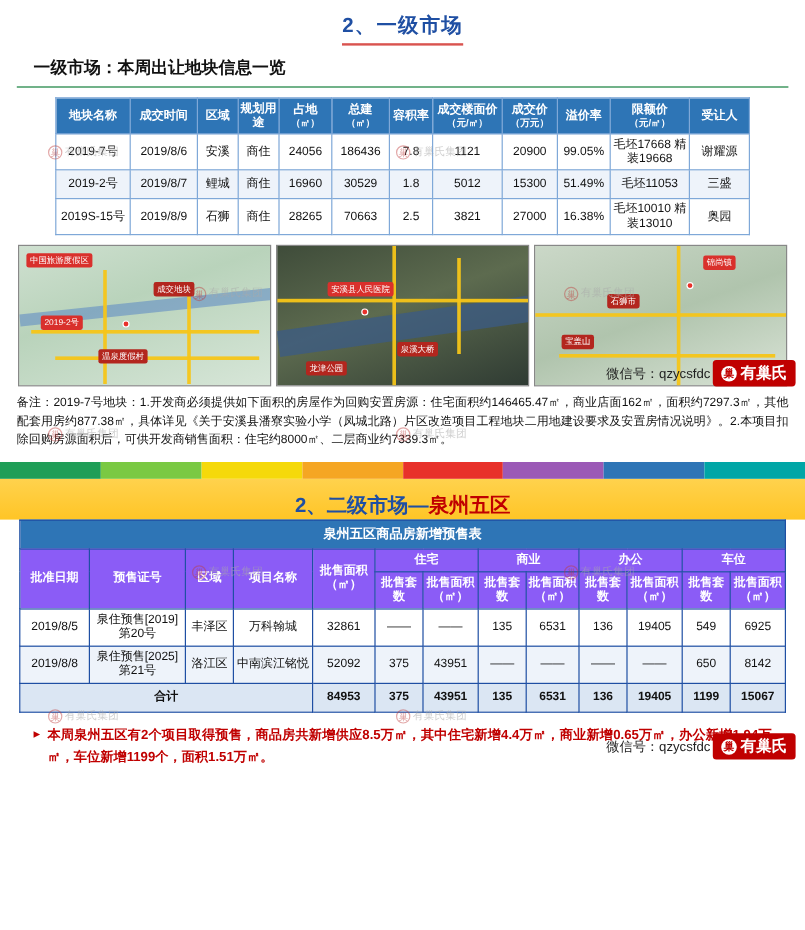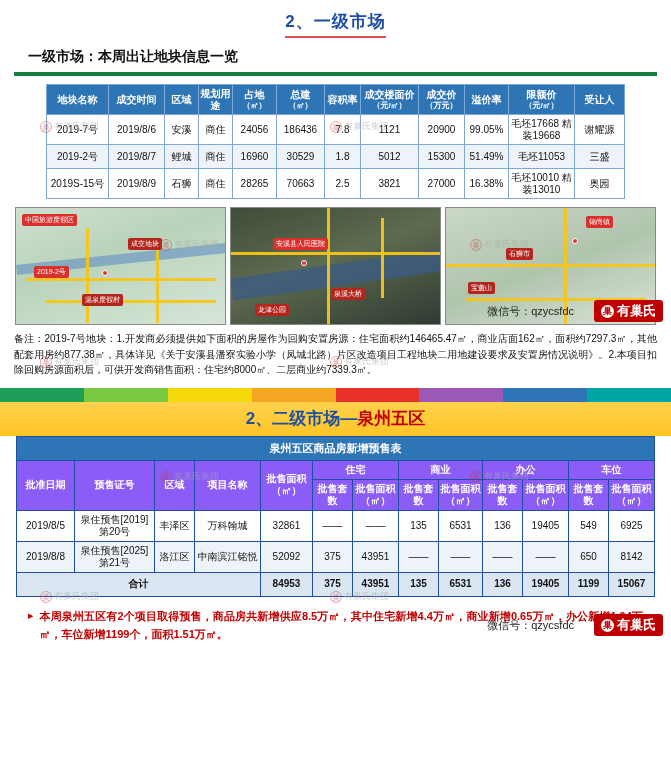--- a/index.html
+++ b/index.html
@@ -25,21 +25,21 @@
   .sec-title-bar .underline {
     display: inline-block;
     border-bottom: 2px solid #d9534f;
     padding-bottom: 3px;
   }
   .sub-title {
     font-size: 14px;
     font-weight: bold;
     padding: 4px 0 6px 14px;
     color: #111;
-    border-bottom: 4px solid #15803d;
+    border-bottom: 1px solid #15803d;
     margin: 0 14px 8px 14px;
     display: block;
   }
 
   
   table.data {
     width: 519px;
     margin: 0 auto;
     border-collapse: collapse;
     font-size: 10px;
@@ -120,21 +120,21 @@
   }
 
   
   .strip { display:flex; height: 14px; width:100%; margin-top: 10px; }
   .strip div { flex:1; }
 
   
   .banner2 {
     background: linear-gradient(180deg,#ffd24d 0%, #ffc526 100%);
     height: 34px;
-    display:flex; align-items:center; justify-content:center;
+    display:flex; align-items:flex-end; justify-content:center;
     font-size: 17px; font-weight:bold;
     color:#1f4fa3;
   }
   .banner2 .red { color:#c00000; }
 
   .sub2 {
     font-size: 13px; font-weight:bold; padding: 8px 0 2px 14px;
   }
   .sub3 {
     font-size: 13px; font-weight:bold; padding: 2px 0 8px 14px;
@@ -179,21 +179,21 @@
   .wm .circ {
     display:inline-block; width:12px;height:12px;border-radius:50%;
     border:1px solid rgba(190,60,60,.45); color:rgba(190,60,60,.5);
     text-align:center; line-height:11px; font-size:8px; margin-right:2px;
     vertical-align:middle;
   }
 
   
   .wechat {
     position:absolute;
-    display:flex; align-items:center; gap:20px;
+    display:flex; align-items:center; gap:2px;
     font-size:11px; color:#222;margin-left:18px;
   }
   .wechat .logo {
     background:#c00000; color:#fff; font-weight:bold;
     font-size:13px; padding:2px 7px; border-radius:3px;
     display:flex; align-items:center; gap:3px;
   }
   .wechat .logo .dot {
     width:13px;height:13px;border-radius:50%;
     background:#fff;color:#c00000;font-size:9px;

